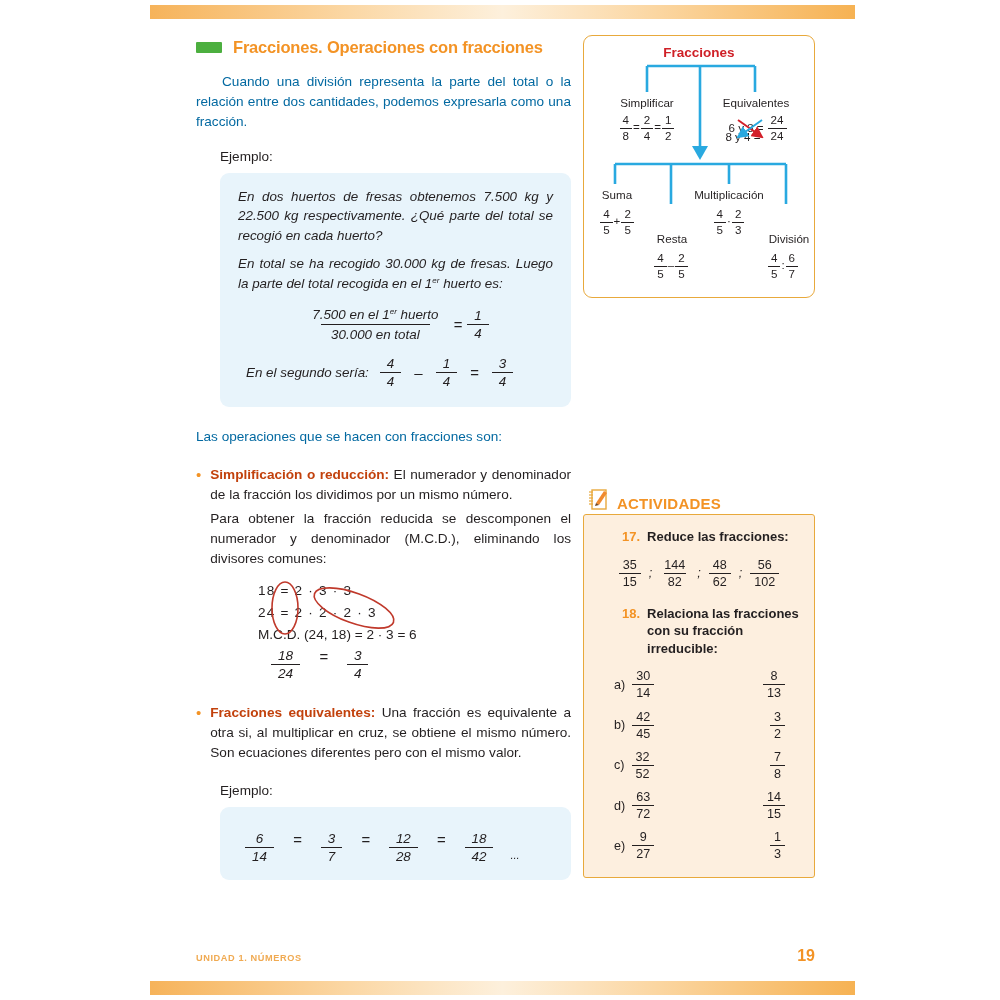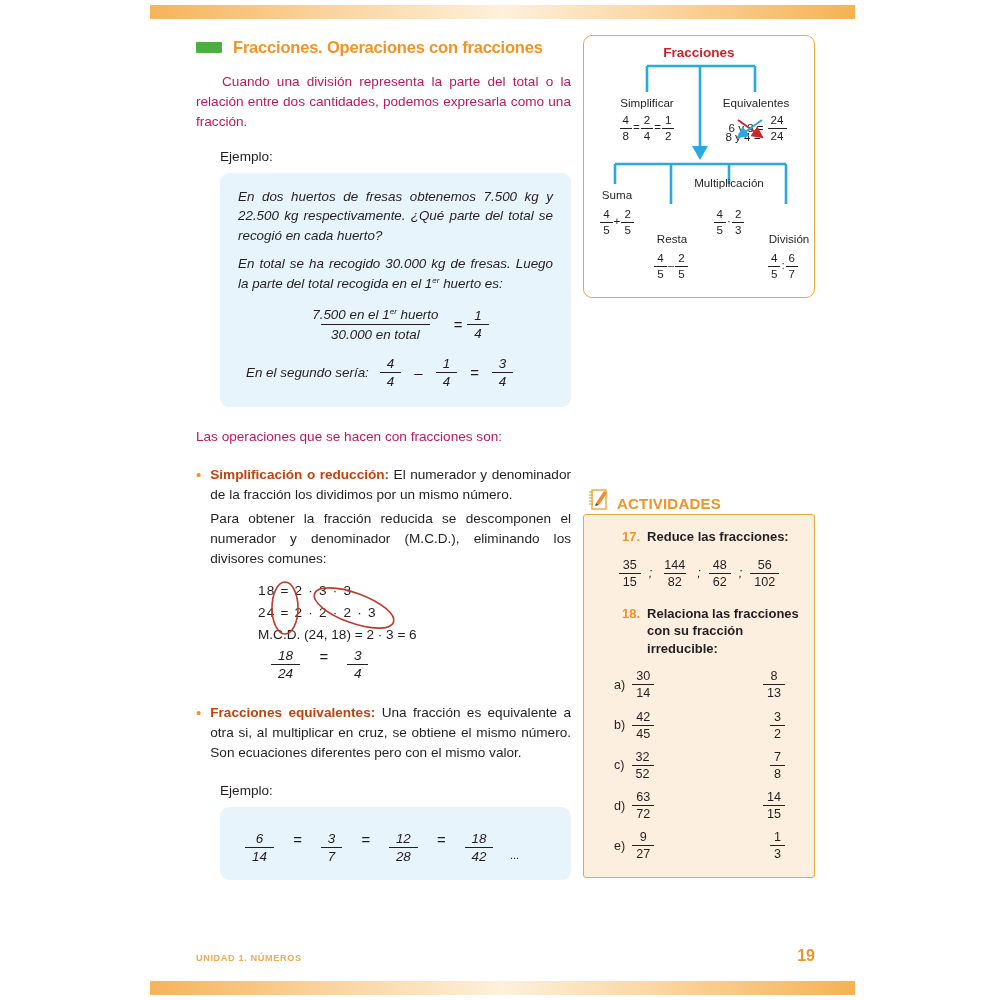--- a/index.html
+++ b/index.html
@@ -28,21 +28,21 @@
   .col-right { position:absolute; left:583px; top:35px; width:232px; }
 
   
   .sec-head { display:flex; align-items:center; gap:11px; margin-bottom:15px; }
   .sec-marker { width:26px; height:11px; background:#4caf3f; border-radius:1px; flex:0 0 auto; }
   .sec-title {
     color:#f39325; font-weight:bold; font-size:16.5px; letter-spacing:-0.2px;
   }
 
   
-  .para { font-size:13.6px; line-height:1.47; text-align:justify; color:#be185d; }
+  .para { font-size:13.6px; line-height:1.47; text-align:justify; color:#0369a1; }
   .para.indent { text-indent:26px; }
   .label { font-size:13.6px; margin:17px 0 9px 24px; }
 
   
   .bluebox {
     background:#e8f4fb; border-radius:9px;
     padding:14px 18px 16px 18px; margin-left:24px;
   }
   .bluebox p { margin:0 0 9px 0; font-size:13.4px; line-height:1.45; font-style:italic; text-align:justify; }
   .bluebox p:last-child { margin-bottom:0; }
@@ -304,21 +304,21 @@
       <div class="dg-frac" style="left:54px; top:216px; width:66px; text-align:center">
         <span class="dgf">
             <span class="n">4</span>
             <span class="d">5</span>
           </span><span>–</span><span class="dgf">
             <span class="n">2</span>
             <span class="d">5</span>
           </span>
       </div>
 
-      <div class="dg-lbl" style="left:88px; top:140px; width:114px;">Multiplicación</div>
+      <div class="dg-lbl" style="left:88px; top:152px; width:114px;">Multiplicación</div>
       <div class="dg-frac" style="left:112px; top:172px; width:66px; text-align:center">
         <span class="dgf">
             <span class="n">4</span>
             <span class="d">5</span>
           </span><span>·</span><span class="dgf">
             <span class="n">2</span>
             <span class="d">3</span>
           </span>
       </div>
 

